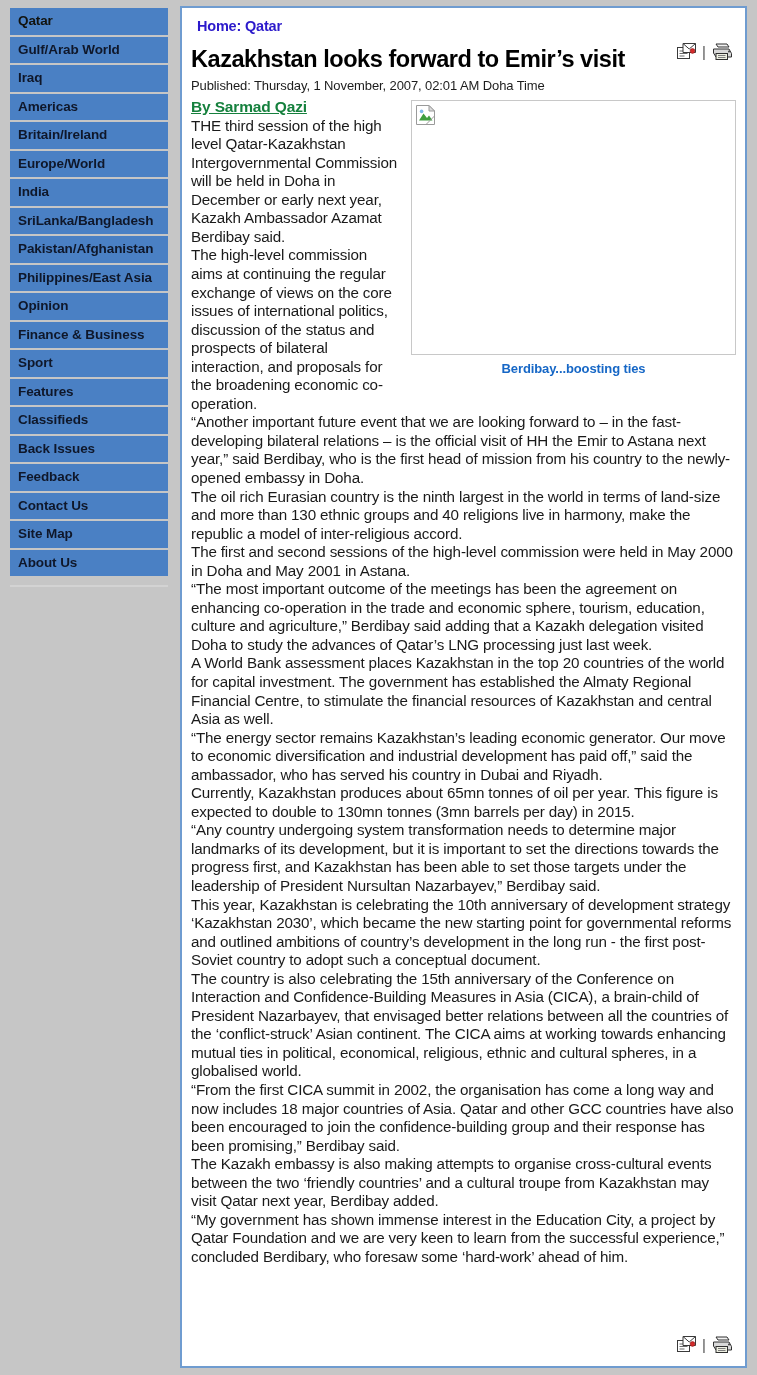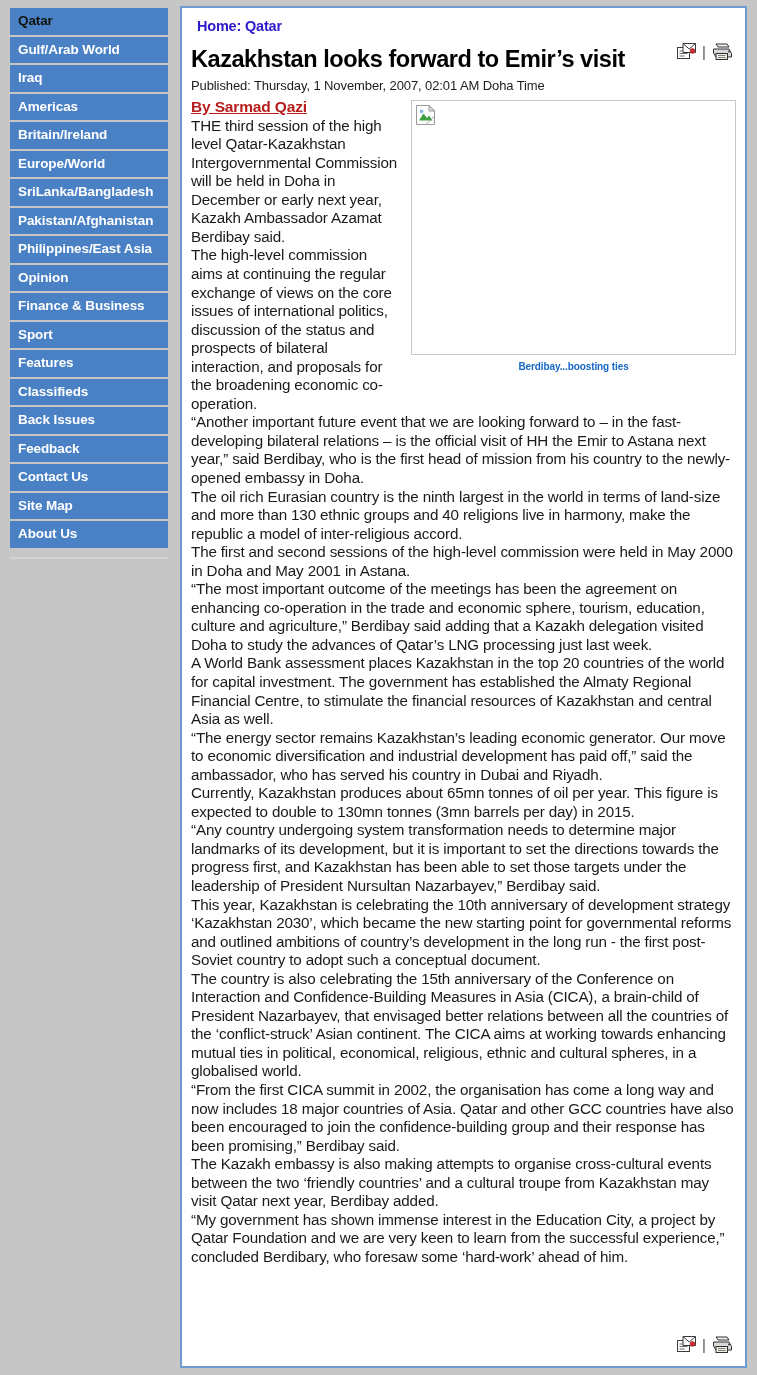--- a/index.html
+++ b/index.html
@@ -29,21 +29,21 @@
     box-sizing: border-box;
   }
   .nav-list {
     list-style: none;
     margin: 0;
     padding: 0;
     width: 158px;
   }
   .nav-item {
     background: #4a80c4;
-    color: #ffffff;
+    color: #0f172a;
     font-size: 13.5px;
     font-weight: bold;
     line-height: 1;
     padding: 6px 0 7px 8px;
     margin-bottom: 2px;
     letter-spacing: -0.1px;
     white-space: nowrap;
     overflow: hidden;
     cursor: pointer;
   }
@@ -130,21 +130,21 @@
   }
 
   .article {
     margin-top: 5px;
     font-size: 15.2px;
     line-height: 1.22;
     color: #1a1a1a;
     letter-spacing: -0.15px;
   }
   .byline {
-    color: #b91c1c;
+    color: #15803d;
     font-weight: bold;
     text-decoration: underline;
     font-size: 15.5px;
     cursor: pointer;
   }
   .article p {
     margin: 0;
   }
 
   
@@ -165,38 +165,39 @@
     position: absolute;
     left: 3px;
     top: 3px;
     width: 22px;
     height: 22px;
   }
   .caption {
     text-align: center;
     color: #1667c6;
     font-weight: bold;
-    font-size: 10px;
+    font-size: 13px;
     margin-top: 6px;
     letter-spacing: -0.1px;
   }
 </style>
 </head>
 <body>
 
 <div class="page">
 
   <nav class="sidebar">
     <ul class="nav-list" id="nav-list">
         <li class="nav-item active">Qatar</li>
         <li class="nav-item">Gulf/Arab World</li>
         <li class="nav-item">Iraq</li>
         <li class="nav-item">Americas</li>
         <li class="nav-item">Britain/Ireland</li>
         <li class="nav-item">Europe/World</li>
+        <li class="nav-item">India</li>
         <li class="nav-item">SriLanka/Bangladesh</li>
         <li class="nav-item">Pakistan/Afghanistan</li>
         <li class="nav-item">Philippines/East Asia</li>
         <li class="nav-item">Opinion</li>
         <li class="nav-item">Finance &amp; Business</li>
         <li class="nav-item">Sport</li>
         <li class="nav-item">Features</li>
         <li class="nav-item">Classifieds</li>
         <li class="nav-item">Back Issues</li>
         <li class="nav-item">Feedback</li>

